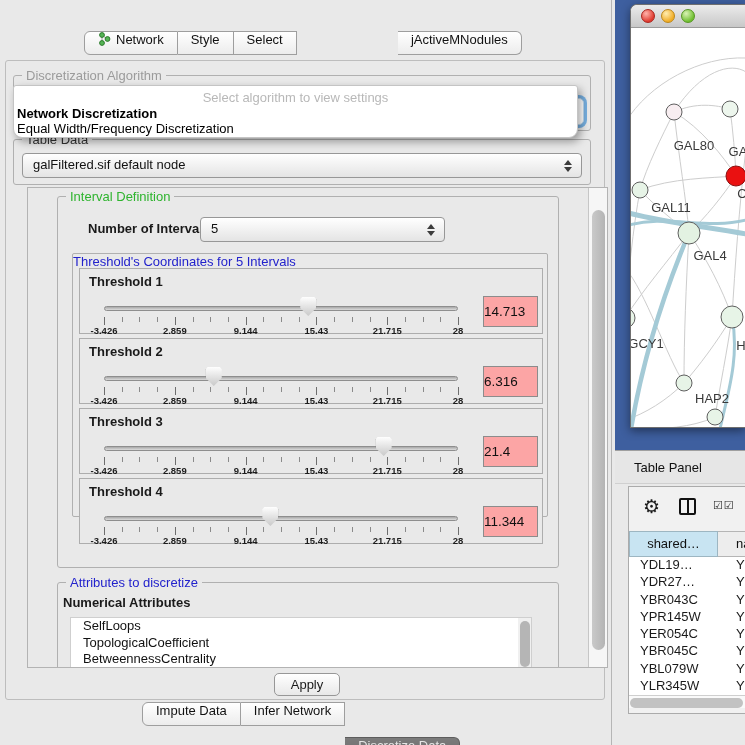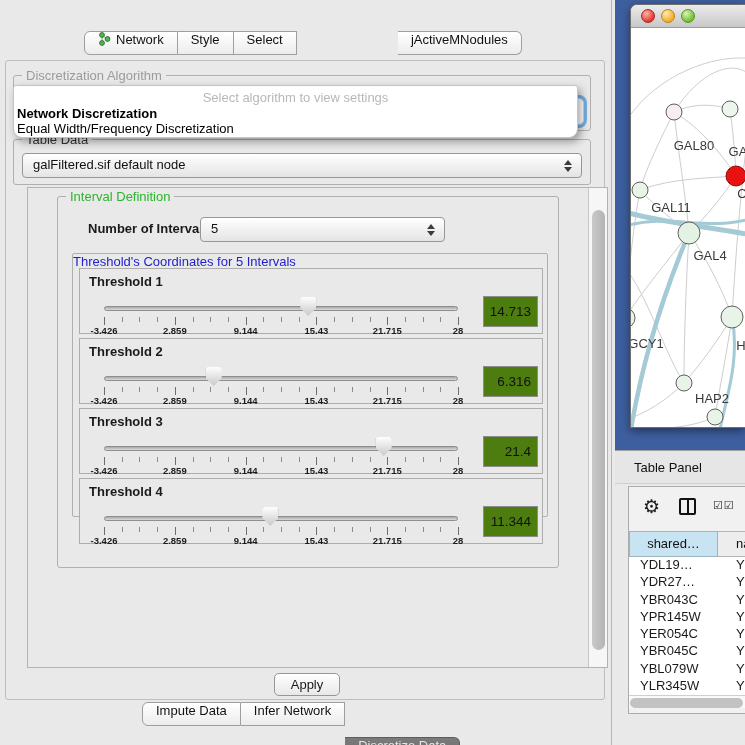--- a/index.html
+++ b/index.html
@@ -92,22 +92,22 @@
              background:linear-gradient(#fefefe,#c9c9c9);
              clip-path:polygon(12% 0,88% 0,100% 12%,100% 58%,50% 100%,0 58%,0 12%);
              filter:drop-shadow(0 0 1px #777); }
   .ticks { position:absolute; left:0; top:48px; width:100%; height:9px; }
   .tick { position:absolute; top:0; width:1px; height:8px; background:#6e6e6e; }
   .tick.minor { height:5px; background:#8a8a8a; }
   .tick-labels { position:absolute; left:0; top:56px; width:100%; height:12px; }
   .tick-labels span { position:absolute; width:60px; margin-left:-30px; text-align:center;
                       font-size:9.5px; font-weight:600; color:#1c1c1c; }
   .tval { position:absolute; right:4px; top:27px; width:55px; height:31px;
-          background:#4d7c0f; border:1px solid #8c8c8c; font-size:13.5px;
-          text-align:right; padding:7px 6px 0 0; color:#111; }
+          background:#fca5a5; border:1px solid #8c8c8c; font-size:13.5px;
+          text-align:left; padding:7px 6px 0 0; color:#111; }
 
   #attr-group { left:29px; top:394px; width:502px; height:96px; }
   #attr-sub { position:absolute; left:5px; top:12px; font-weight:bold; font-size:13px; }
   #attr-list { position:absolute; left:12px; top:34px; width:462px; height:53px;
                background:#fff; border:1px solid #cfcfcf; overflow:hidden; }
   .attr-item { padding-left:12px; line-height:16.5px; font-size:13px; color:#111; }
   #attr-scroll { position:absolute; right:0; top:0; width:13px; height:100%;
                  background:#f0f0f0; }
   #attr-scroll .thumb { position:absolute; left:1.5px; top:3px; width:10px; height:46px;
                         background:#b5b5b5; border-radius:5px; }
@@ -381,20 +381,32 @@
                   <span style="left: 60%;">15.43</span>
                   <span style="left: 80%;">21.715</span>
                   <span style="left: 100%;">28</span>
                 </div>
             </div>
             <div class="tval">11.344</div>
           </div>
         </div>
       </div>
 
+      <div id="attr-group" class="groupbox">
+        <span class="gtitle blue">Attributes to discretize</span>
+        <span id="attr-sub">Numerical Attributes</span>
+        <div id="attr-list">
+          <div id="attr-scroll">
+              <div class="thumb"></div>
+            </div>
+        <div class="attr-item">SelfLoops</div>
+            <div class="attr-item">TopologicalCoefficient</div>
+            <div class="attr-item">BetweennessCentrality</div>
+          </div>
+      </div>
 
       <div id="vscroll">
         <div class="thumb"></div>
       </div>
     </div>
 
     <div id="apply-btn">Apply</div>
   </div>
 
   <div id="tabs-bottom" class="tabstrip">

